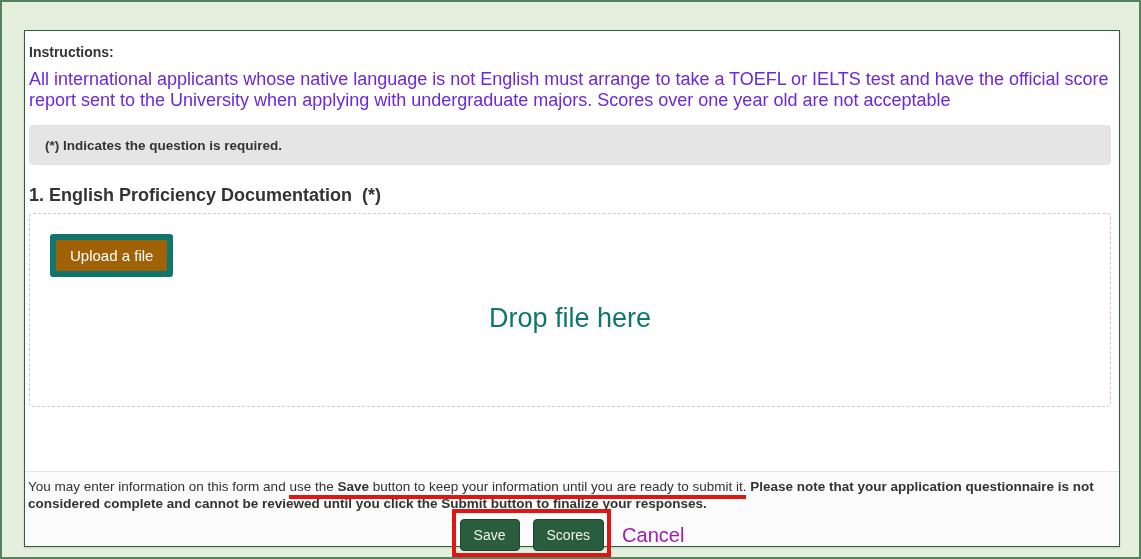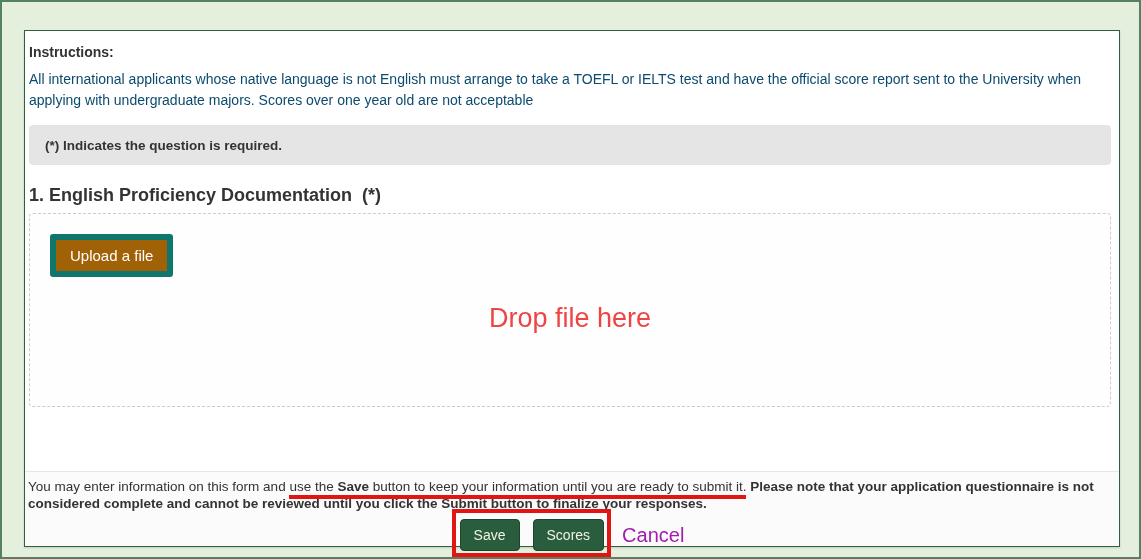--- a/index.html
+++ b/index.html
@@ -38,24 +38,24 @@
 
   .panel-body { padding: 13px 8px 0 4px; color: #333; }
 
   .instructions-heading {
     font-size: 14px;
     font-weight: bold;
     margin: 0 0 8px 0;
     line-height: 17px;
   }
   .instructions-body {
-    font-size: 14px;
+    font-size: 18px;
     line-height: 21px;
     margin: 0 0 14px 0;
-    color: #0c4a6e;
+    color: #6d28d9;
   }
 
   .required-box {
     background: #e5e5e5;
     border: 1px solid #e3e3e3;
     border-radius: 4px;
     padding: 10px 15px;
     margin-bottom: 22px;
   }
   .required-box span {
@@ -90,21 +90,21 @@
     font-family: "Liberation Sans", sans-serif;
     padding: 7px 14px;
     cursor: pointer;
   }
   .drop-hint {
     position: absolute;
     left: 50%;
     top: 54%;
     transform: translate(-50%, -50%);
     font-size: 27px;
-    color: #ef4444;
+    color: #0f766e;
     white-space: nowrap;
   }
 
   .panel-footer {
     position: absolute;
     left: 0; right: 0; bottom: 0;
     height: 75px;
     background: #fbfbfb;
     border-top: 1px solid #e6e6e6;
     padding: 6px 3px 0 3px;

